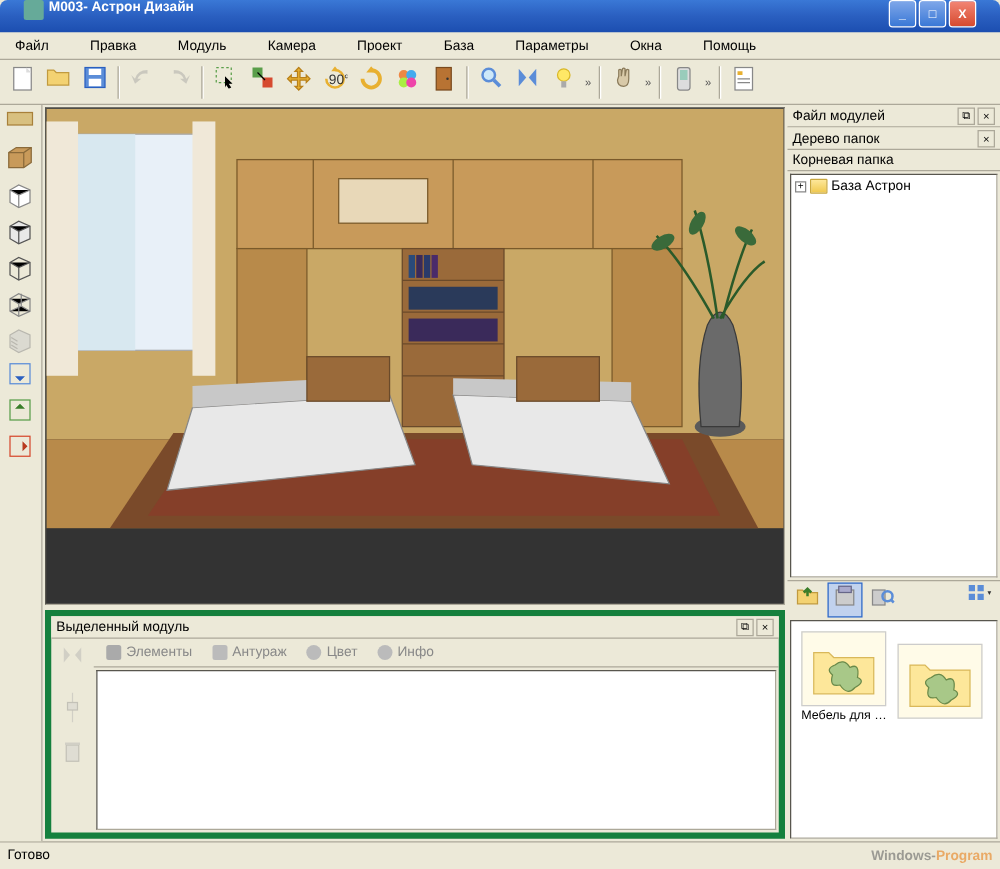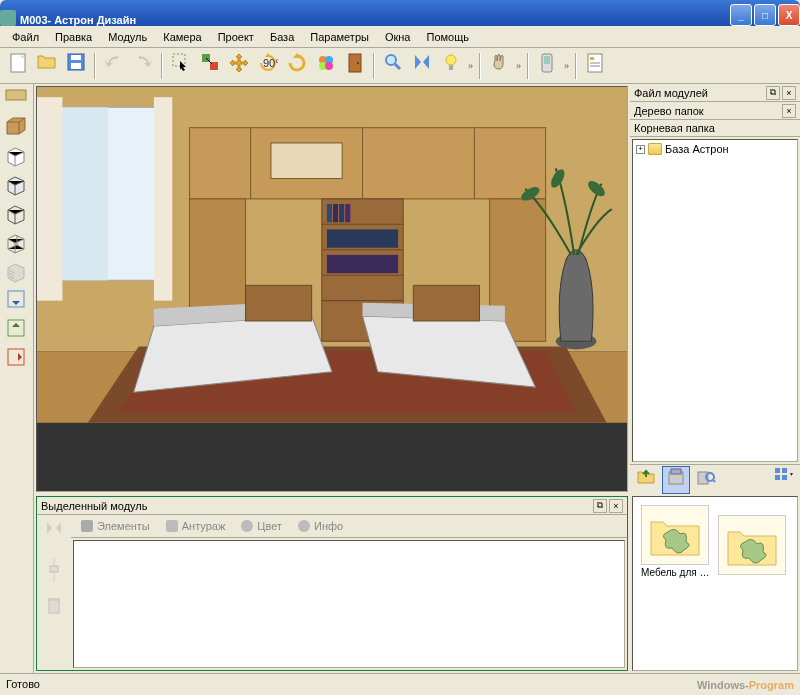--- a/index.html
+++ b/index.html
@@ -1,41 +1,41 @@
 <!DOCTYPE html>
 <html><head>
 <meta charset="utf-8">
 <style>
 * { box-sizing: border-box; margin: 0; padding: 0; font-family: Tahoma, Arial, sans-serif; font-size: 11px; }
 body { background: #ece9d8; width: 800px; height: 695px; overflow: hidden; }
 
-.titlebar { height: 26px; background: linear-gradient(to bottom, #3a78d6 0%, #2a5fc0 50%, #1c4eb0 100%); display: flex; align-items: flex-end; padding: 0 0; color: #fff; border-top-left-radius: 6px; border-top-right-radius: 6px; }
+.titlebar { height: 26px; background: linear-gradient(to bottom, #3a78d6 0%, #2a5fc0 50%, #1c4eb0 100%); display: flex; align-items: flex-start; padding: 0 19px; color: #fff; border-top-left-radius: 6px; border-top-right-radius: 6px; }
 .titlebar-icon { width: 16px; height: 16px; margin-right: 4px; background: #6a9; border-radius: 2px; }
 .titlebar-title { flex: 1; font-weight: bold; }
 .wbtn { width: 22px; height: 22px; margin-left: 2px; display: flex; align-items: center; justify-content: center; border: 1px solid #fff; border-radius: 3px; font-weight: bold; font-size: 10px; }
 .wbtn.min, .wbtn.max { background: linear-gradient(to bottom,#7fa7e9,#3a78d6); }
 .wbtn.close { background: linear-gradient(to bottom,#f28675,#d64a2f); }
 
-.menubar { height: 22px; background: #ece9d8; display: flex; align-items: center; padding: 0 4px; border-bottom: 1px solid #aca899; }
+.menubar { height: 22px; background: #ece9d8; display: flex; align-items: center; padding: 0 4px; border-bottom: 1px solid #aca899; gap: 17px; }
 .menuitem { padding: 2px 8px; cursor: default; }
 
 .toolbar { height: 36px; background: #ece9d8; display: flex; align-items: center; padding: 2px 4px; border-bottom: 1px solid #aca899; gap: 1px; }
 .tbtn { width: 28px; height: 28px; display: flex; justify-content: center; border: 1px solid transparent; cursor: pointer; }
 .tsep { width: 2px; height: 26px; margin: 0 3px; border-left: 1px solid #aca899; border-right: 1px solid #fff; }
 .expand { font-size: 9px; color: #555; padding: 0 2px; cursor: pointer; }
 
 .workspace { display: flex; height: 589px; }
 .leftcol { width: 34px; background: #ece9d8; border-right: 1px solid #aca899; padding: 2px; }
 .leftcol .tbtn { width: 28px; height: 28px; margin-bottom: 1px; }
 
 .center { flex: 1; display: flex; flex-direction: column; }
 .viewport { flex: 1; background: #333; border: 1px inset #aca899; margin: 2px; position: relative; overflow: hidden; }
 .scene { position: absolute; inset: 0; }
 
-.panel { border: 1px solid #15803d; margin: 2px; }
+.panel { border: 5px solid #15803d; margin: 2px; }
 .panel-header { height: 18px; background: #ece9d8; display: flex; align-items: center; padding: 0 4px; border-bottom: 1px solid #aca899; }
 .panel-header .title { flex: 1; }
 .panel-header .pbtn { width: 14px; height: 14px; margin-left: 2px; display: flex; align-items: center; justify-content: center; border: 1px solid #aca899; background: #ece9d8; font-size: 9px; cursor: pointer; }
 
 .module-panel { display: flex; height: 155px; }
 .module-side { width: 34px; padding: 4px 2px; display: flex; flex-direction: column; align-items: center; gap: 10px; }
 .module-tabs { flex: 1; display: flex; flex-direction: column; }
 .tabrow { display: flex; gap: 0; padding: 2px; border-bottom: 1px solid #aca899; }
 .tab { padding: 3px 8px; display: flex; align-items: center; gap: 4px; color: #888; cursor: pointer; }
 .tab .ticon { width: 12px; height: 12px; background: #aaa; border-radius: 2px; }

